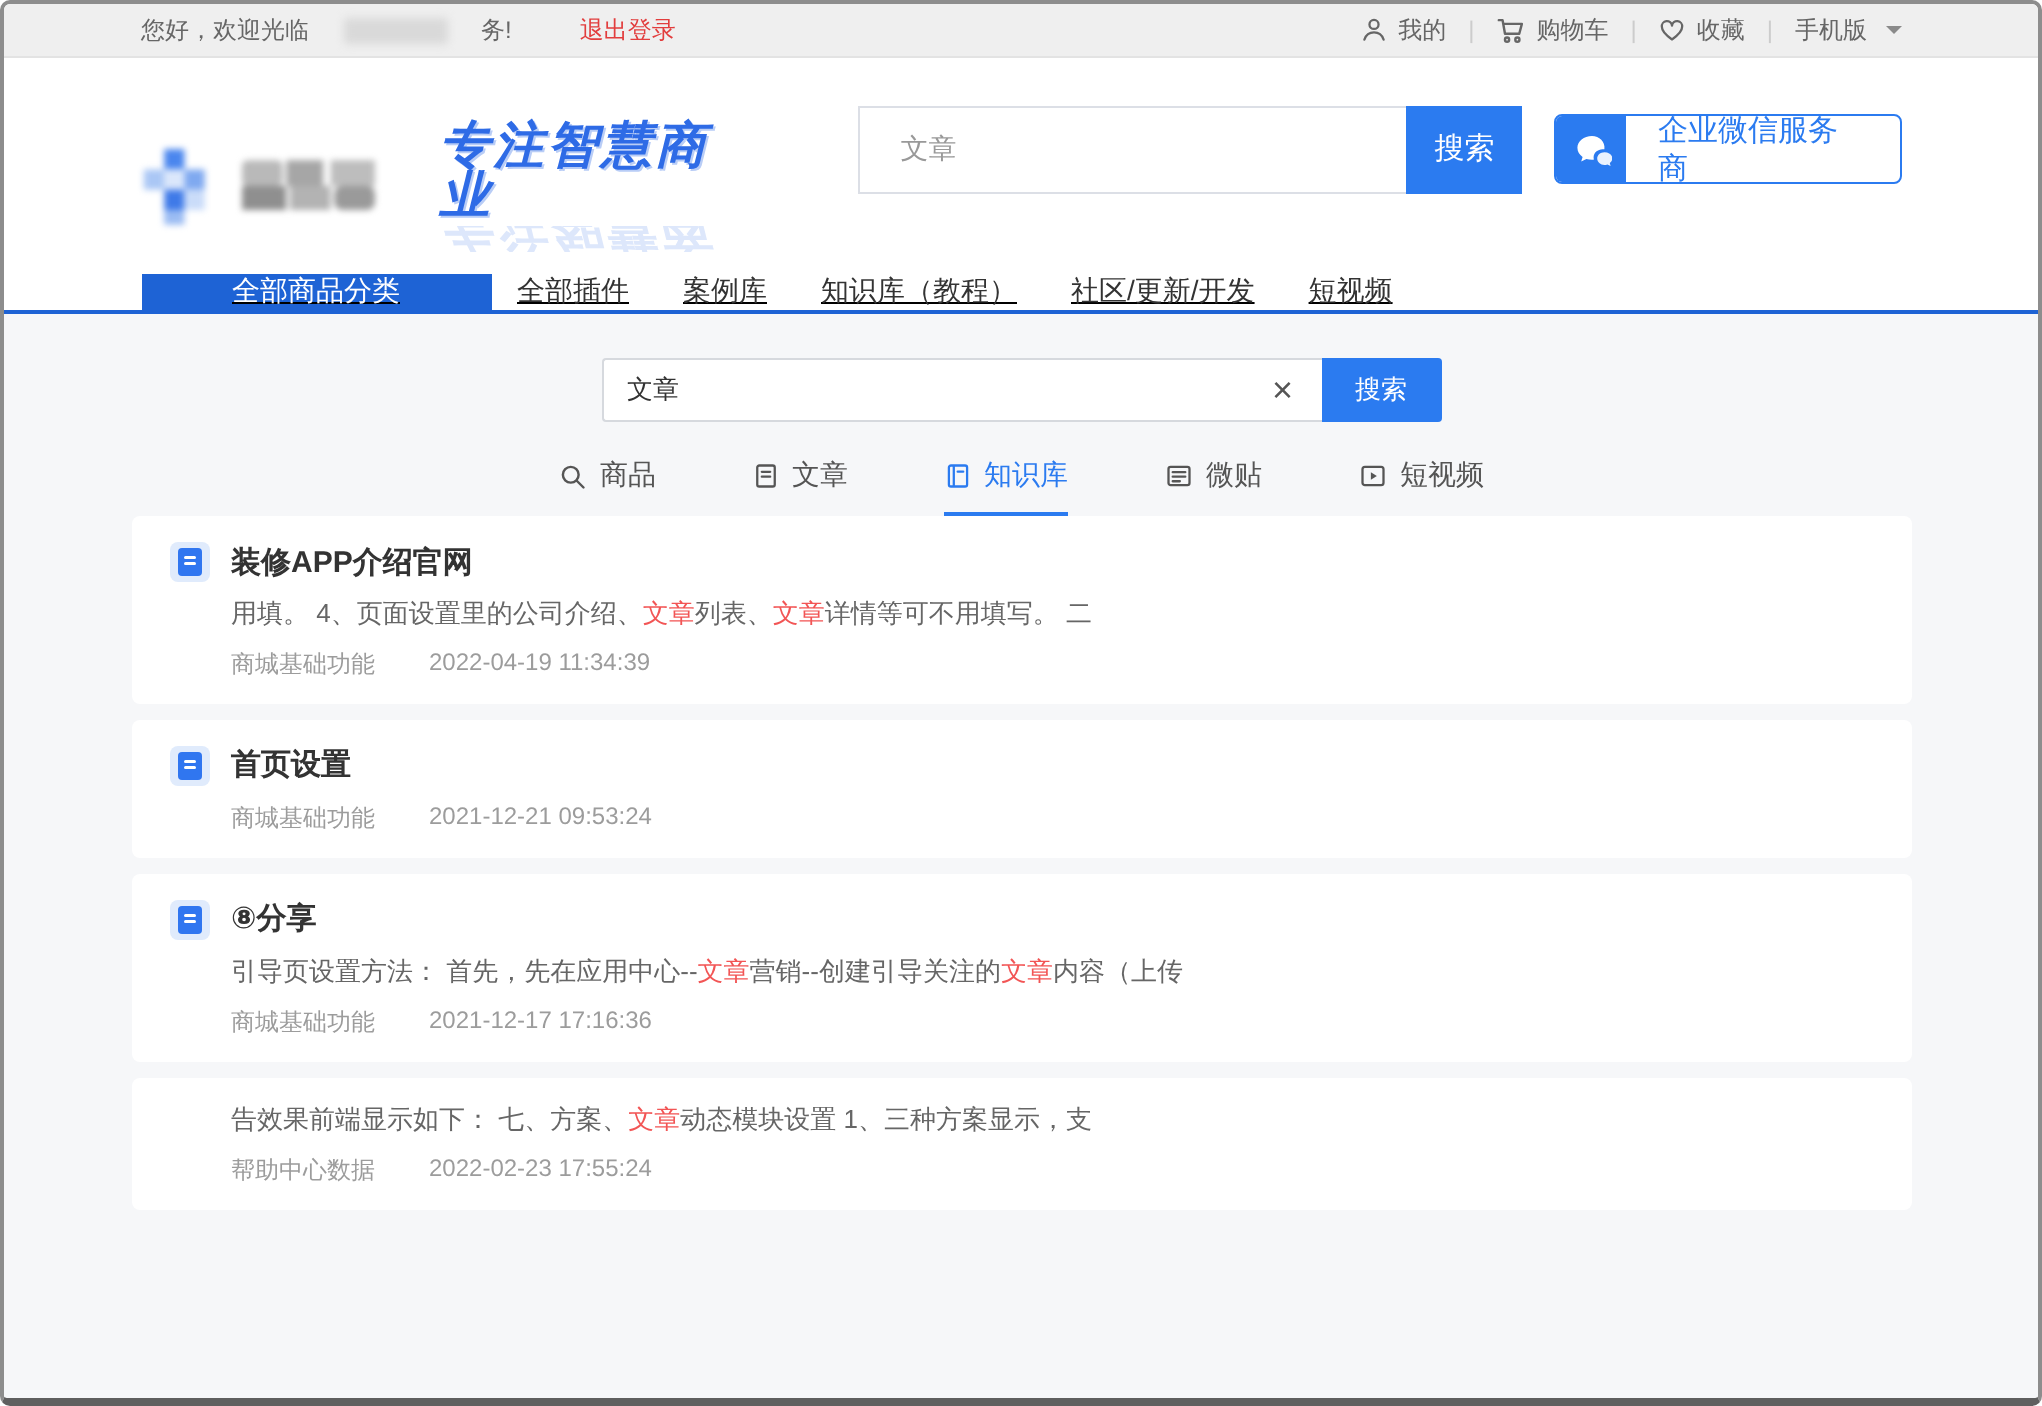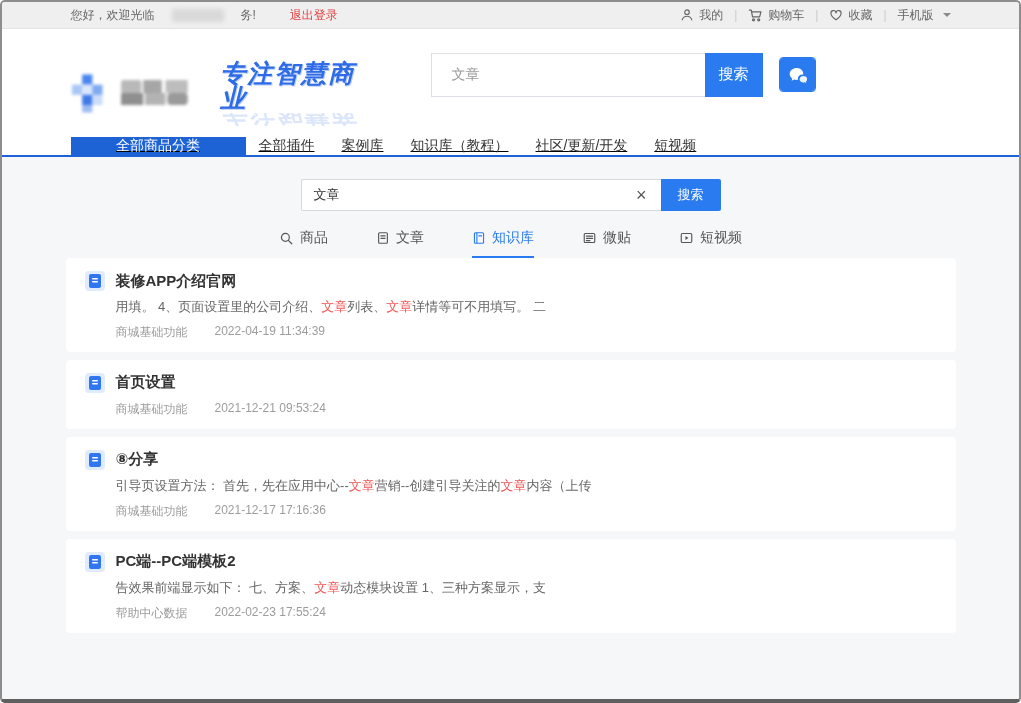--- a/index.html
+++ b/index.html
@@ -157,20 +157,21 @@
         </div>
         <button class="hsearch-btn">搜索</button>
       </div>
       <div class="wecom">
         <span class="wecom-icn">
           <svg width="20" height="20" viewBox="0 0 20 20" fill="#fff">
             <path d="M10 3C5.9 3 2.7 5.6 2.7 8.9c0 1.9 1 3.5 2.6 4.6l-.7 2.3 2.6-1.3c.9.2 1.8.4 2.8.4.3 0 .7 0 1-.1-.1-.3-.2-.7-.2-1.1 0-2.3 2-4.1 4.5-4.1h.9C16.7 5.9 13.6 3 10 3z"></path>
             <path d="M16.2 11.1c-2 0-3.6 1.4-3.6 3.2s1.6 3.2 3.6 3.2c.5 0 1-.1 1.5-.3l1.6.8-.4-1.5c.8-.6 1.3-1.4 1.3-2.3 0-1.7-1.6-3.1-4-3.1z" opacity=".9"></path>
           </svg>
         </span>
+        <span class="wecom-label">企业微信服务商</span>
       </div>
     </div>
   </div>
 
   <div class="nav">
     <div class="inner">
       <div class="nav-all">全部商品分类</div>
       <div class="nav-links">
           <span class="nav-link">全部插件</span>
           <span class="nav-link">案例库</span>
@@ -288,30 +289,20 @@
               </span>
               <span class="rc-title">⑧分享</span>
             </div>
             <div class="rc-desc"><span>引导页设置方法： 首先，先在应用中心--</span><span class="hl">文章</span><span>营销--创建引导关注的</span><span class="hl">文章</span><span>内容（上传</span></div>
             <div class="rc-meta">
               <span>商城基础功能</span>
               <span>2021-12-17 17:16:36</span>
             </div>
           </div>
           <div class="result-card">
-            <div class="rc-head">
-              <span class="rdoc">
-                <svg width="12" height="14" viewBox="0 0 12 14">
-                  <rect width="12" height="14" rx="2" fill="#3076f0"></rect>
-                  <rect x="3" y="4" width="6" height="1.5" rx=".75" fill="#fff"></rect>
-                  <rect x="3" y="7" width="6" height="1.5" rx=".75" fill="#fff"></rect>
-                </svg>
-              </span>
-              <span class="rc-title">PC端--PC端模板2</span>
-            </div>
             <div class="rc-desc"><span>告效果前端显示如下： 七、方案、</span><span class="hl">文章</span><span>动态模块设置 1、三种方案显示，支</span></div>
             <div class="rc-meta">
               <span>帮助中心数据</span>
               <span>2022-02-23 17:55:24</span>
             </div>
           </div>
         </div>
     </div>
   </div>
 

